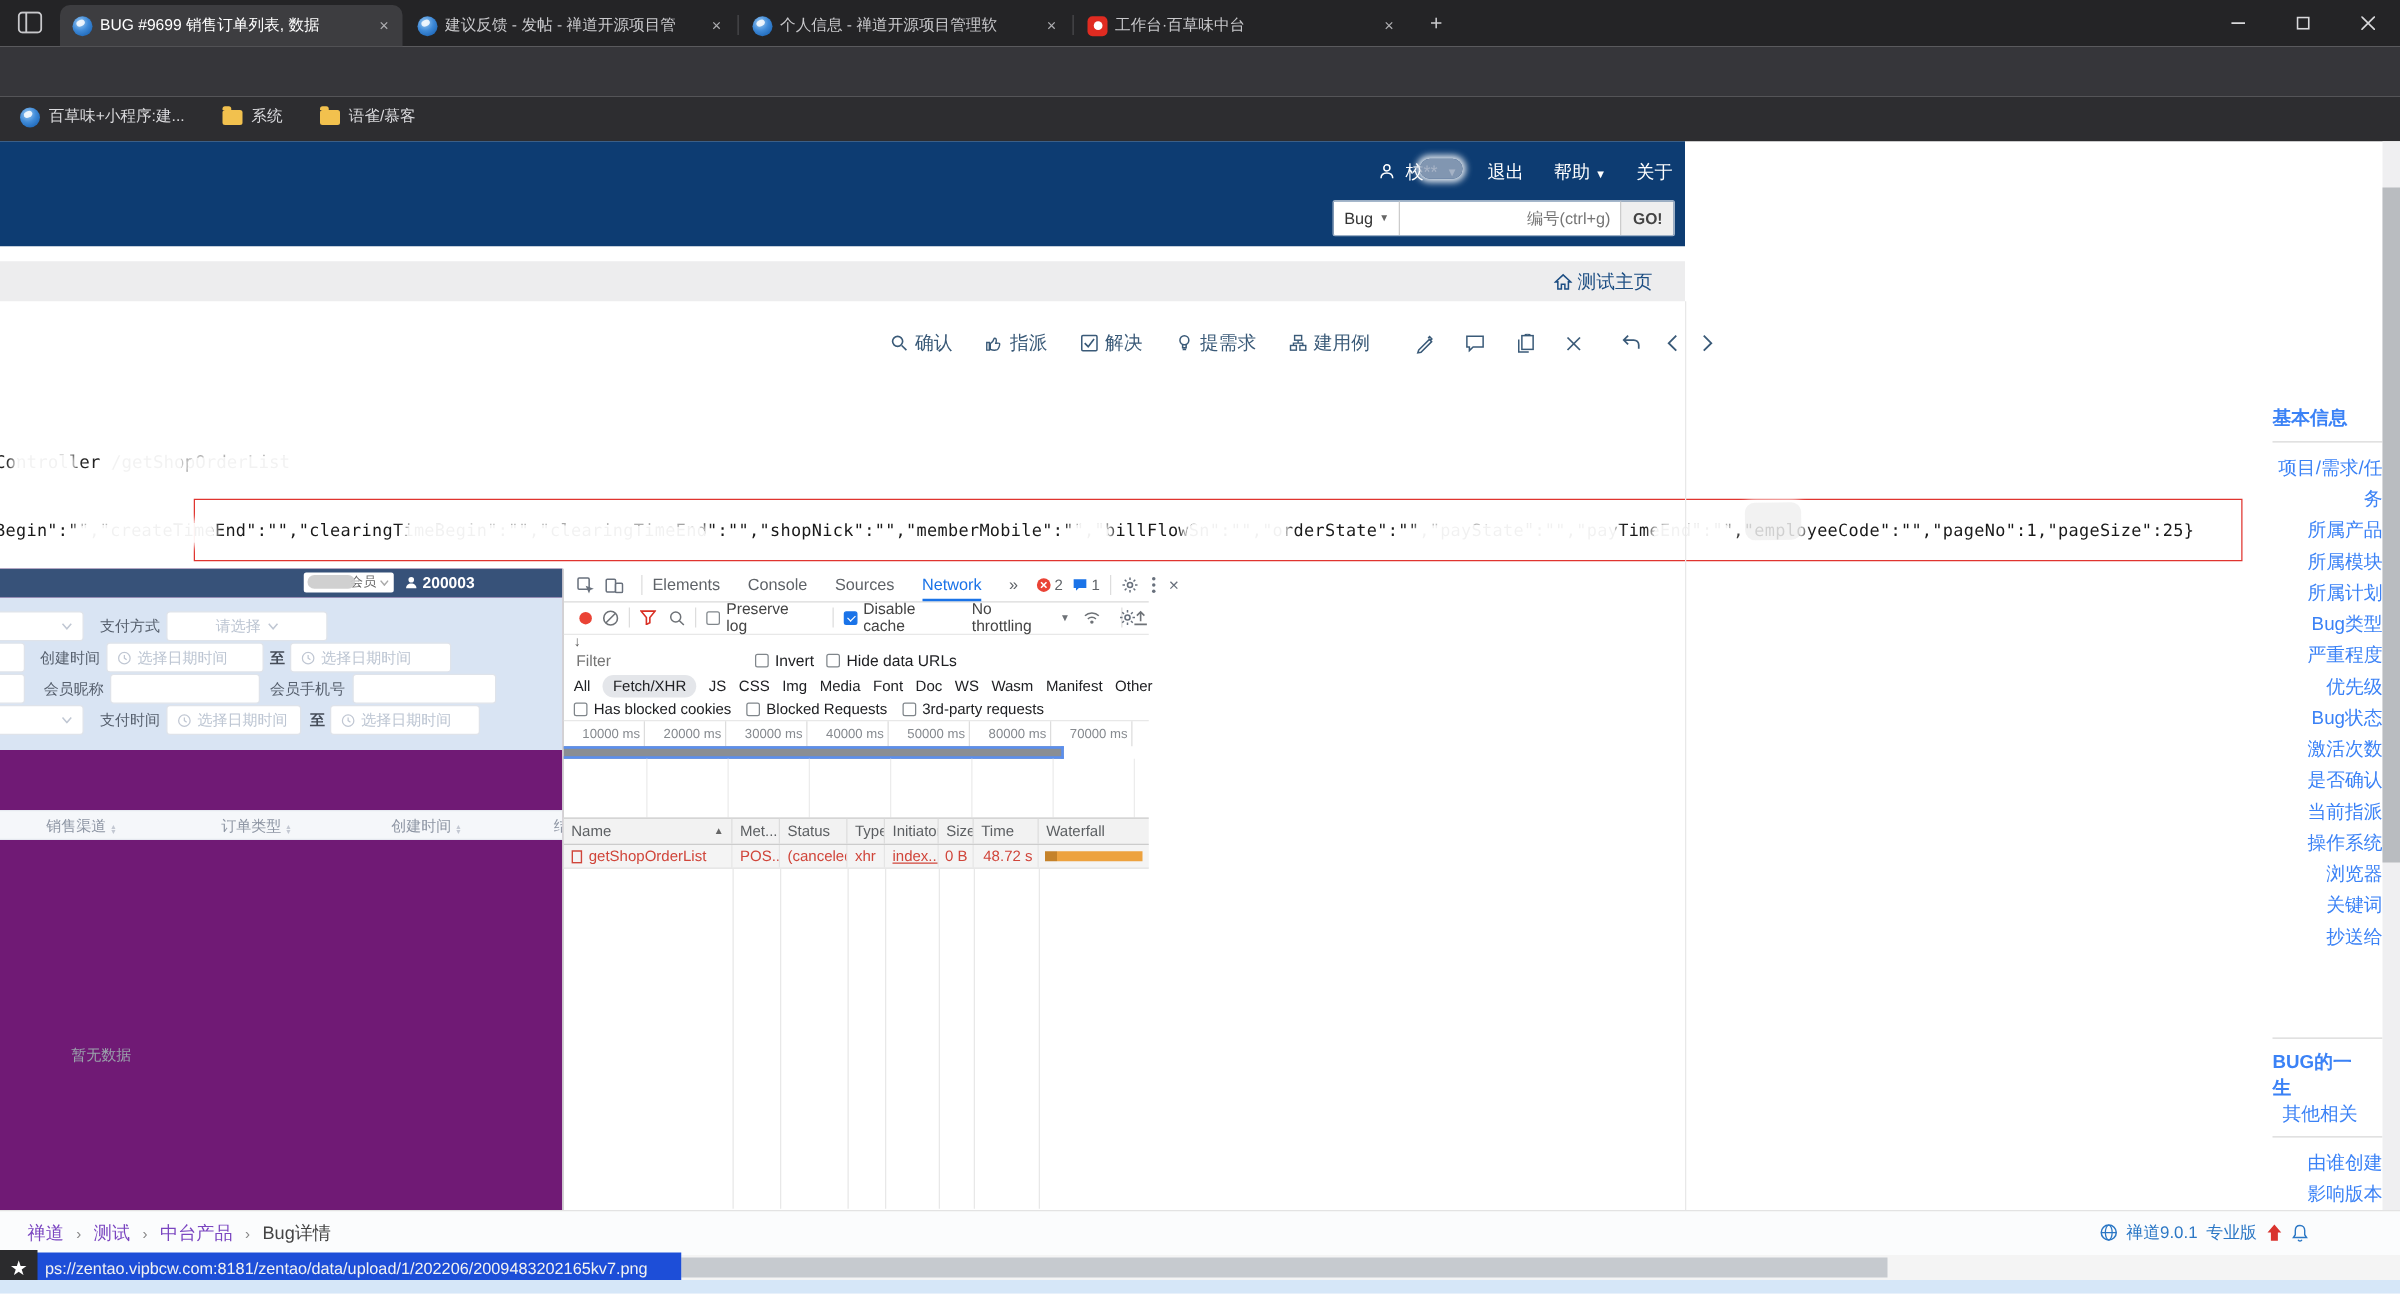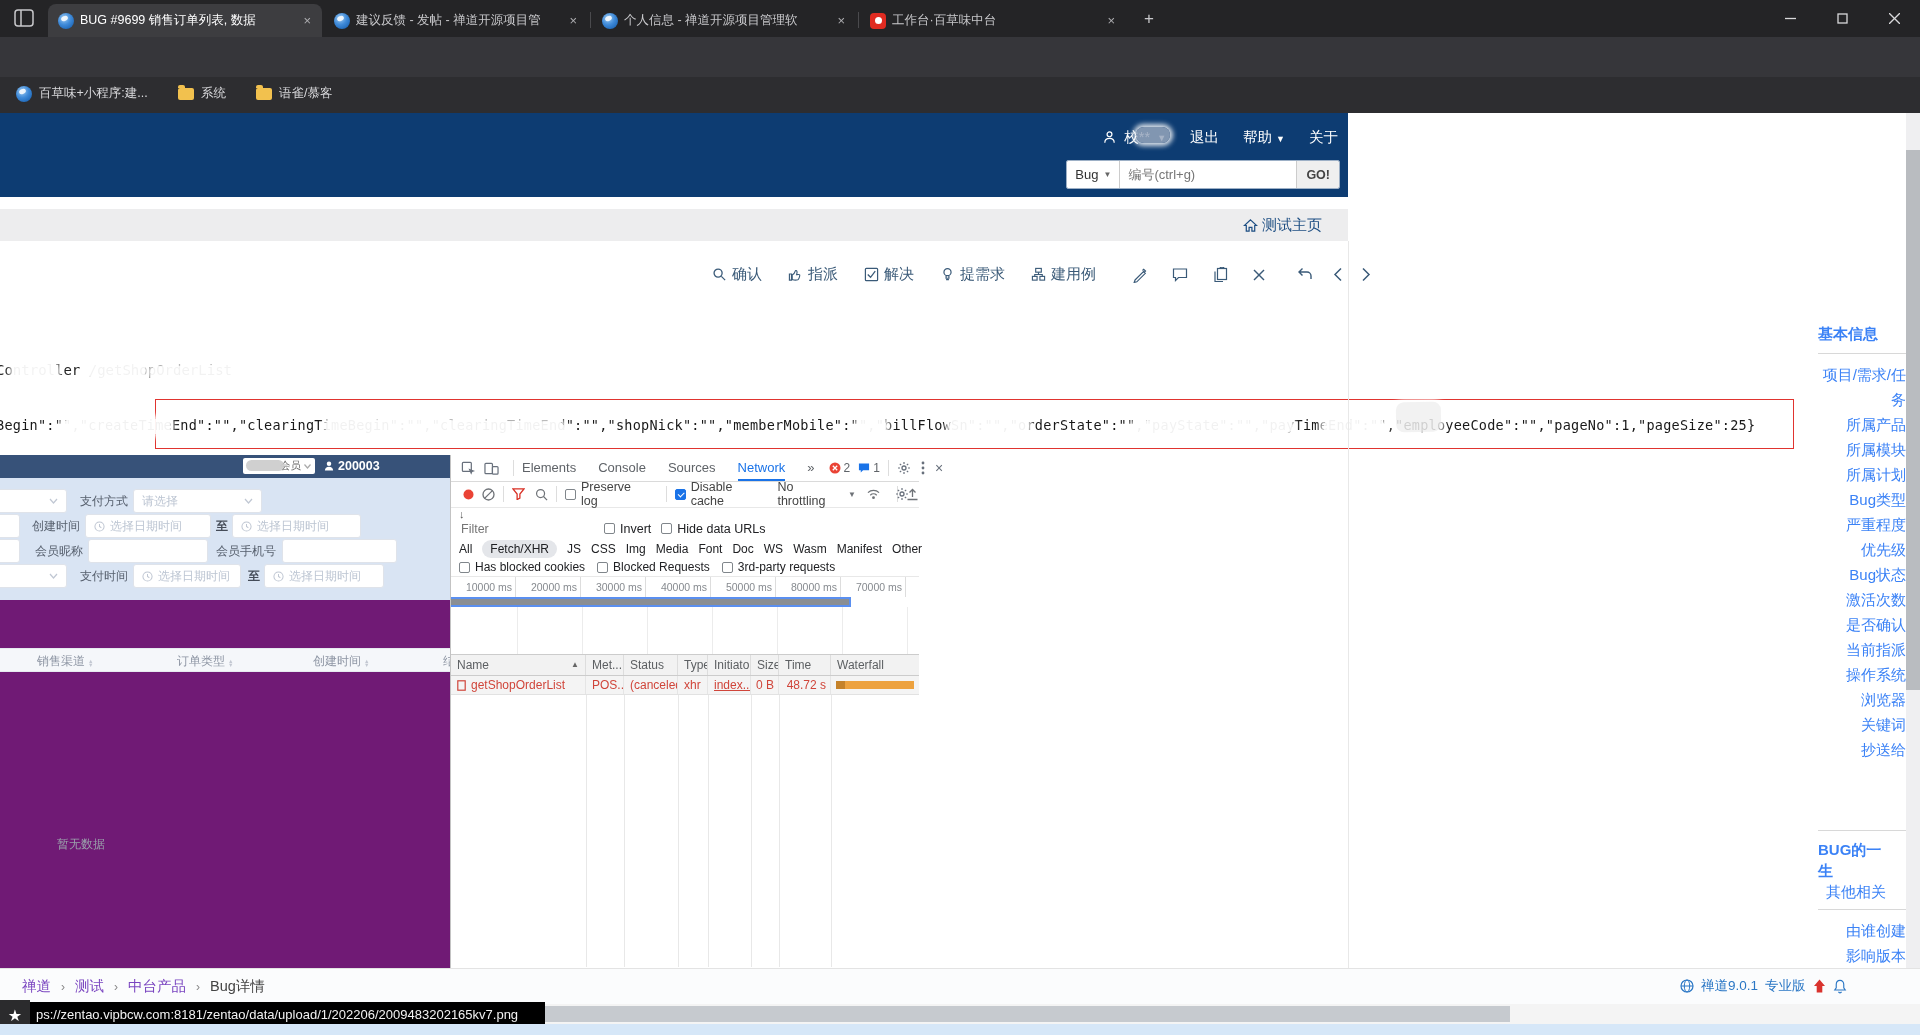--- a/index.html
+++ b/index.html
@@ -30,21 +30,21 @@
   .bmbar{left:0;top:77px;width:1920px;height:36px;background:#2d2d30;}
   .bm{position:absolute;top:8px;display:flex;align-items:center;gap:7px;color:#dadadd;font-size:12.5px;}
   .folder{width:16px;height:12px;background:#f2c14e;border-radius:2px;position:relative;}
   .folder::before{content:"";position:absolute;left:0;top:-3px;width:7px;height:3px;background:#f2c14e;border-radius:2px 2px 0 0;}
   
   .zthead{left:0;top:113px;width:1348px;height:84px;background:#0d3c72;color:#fff;}
   .ztuser{position:absolute;top:15px;right:10px;display:flex;align-items:center;gap:7px;font-size:14.5px;}
   .ztuser .gap{width:10px;}
   .sgrp{position:absolute;top:47px;right:8px;display:flex;height:27px;border-radius:2px;overflow:hidden;border:1px solid #9db0c6;}
   .sgrp .sel{background:#fff;color:#333;font-size:13px;display:flex;align-items:center;gap:5px;padding:0 8px;border-right:1px solid #ccc;}
-  .sgrp input{border:0;outline:0;width:160px;padding:0 8px;font-size:13px;color:#6d28d9;font-family:"Liberation Sans",sans-serif;}
+  .sgrp input{border:0;outline:0;width:160px;padding:0 8px;font-size:13px;color:#6d28d9;font-family:"Liberation Sans",sans-serif;text-align:right;}
   .sgrp .go{background:#efefef;border-left:1px solid #ccc;color:#444;font-weight:bold;font-size:12.5px;display:flex;align-items:center;padding:0 9px;}
   .ztsub{left:0;top:209px;width:1348px;height:32px;background:#ededee;display:flex;justify-content:flex-end;align-items:center;
          padding-right:26px;box-sizing:border-box;color:#1d4e83;font-size:15px;gap:4px;}
   .zttools{left:712px;top:265px;display:flex;align-items:center;color:#3a5a78;font-size:15px;}
   .ztools-item{display:flex;align-items:center;gap:5px;margin-right:26px;}
   .mono{font-family:"DejaVu Sans Mono",monospace;}
   .scrib{position:absolute;background:rgba(255,255,255,.94);border-radius:8px;box-shadow:0 0 5px 3px rgba(255,255,255,.85);transform:rotate(-1deg);}
   
   .shot{left:0;top:455px;width:918px;height:513px;}
   .app{position:absolute;left:0;top:0;width:450px;height:513px;background:#701a75;}
@@ -81,21 +81,21 @@
   .colline{position:absolute;width:1px;background:#e8e8e8;top:240px;height:272px;}
   
   .sb{left:1818px;top:325px;width:88px;color:#3b82f6;font-size:15px;}
   .sb .hd{font-weight:bold;padding-bottom:9px;border-bottom:1px solid #d8d8d8;}
   .sb-item{text-align:right;line-height:25px;}
   .crumbbar{left:0;top:968px;width:1920px;height:36px;background:#fbfcfd;border-top:1px solid #e3e3e3;box-sizing:border-box;}
   .crumbs{position:absolute;left:22px;top:8px;display:flex;gap:10px;font-size:14.5px;align-items:center;}
   .crumbs a{color:#7a45c0;text-decoration:none;}
   .crumbs .sp{color:#888;font-size:12px;}
   .verinfo{position:absolute;left:1680px;top:8px;display:flex;gap:7px;align-items:center;font-size:13.5px;color:#2b77c5;}
-  .tooltipbar{left:0;top:1002px;width:545px;height:26px;background:#000000;color:#f2f2f2;font-size:13px;line-height:26px;padding-left:36px;box-sizing:border-box;white-space:nowrap;overflow:hidden;}
+  .tooltipbar{left:0;top:1002px;width:545px;height:26px;background:#1d4ed8;color:#f2f2f2;font-size:13px;line-height:26px;padding-left:36px;box-sizing:border-box;white-space:nowrap;overflow:hidden;}
   .starbox{left:0;top:1000px;width:30px;height:30px;background:#2b2b2d;color:#fff;display:flex;align-items:center;justify-content:center;font-size:16px;}
 </style>
 </head>
 <body>
 
 <div class="abs tabbar">
   <div class="abs" style="left:14px;top:9px;">
     <svg width="20" height="18" viewBox="0 0 20 18">
         <rect x="1" y="1" width="18" height="16" rx="3" fill="none" stroke="#c8c8cb" stroke-width="1.5"></rect>
         <line x1="7" y1="1" x2="7" y2="17" stroke="#c8c8cb" stroke-width="1.5"></line>
@@ -373,21 +373,21 @@
       <span style="position:absolute;left:338px;top:4px;color:#fff;font-size:12.5px;font-weight:bold;">200003</span>
     </div>
     <div class="appfilters">
 
       <div class="fld" style="left:-30px;top:11px;width:97px;justify-content:flex-end;">
         <svg width="9" height="6" viewBox="0 0 9 6">
             <polyline points="1,1 4.5,5 8,1" fill="none" stroke="#c0c7d3" stroke-width="1.2"></polyline>
           </svg>
         </div>
       <span class="flbl" style="left:80px;top:11px;">支付方式</span>
-      <div class="fld" style="left:133px;top:11px;width:129px;justify-content:space-between;">
+      <div class="fld" style="left:133px;top:11px;width:129px;justify-content:center;">
         <span>请选择</span>
         <svg width="9" height="6" viewBox="0 0 9 6">
             <polyline points="1,1 4.5,5 8,1" fill="none" stroke="#c0c7d3" stroke-width="1.2"></polyline>
           </svg>
         </div>
 
       <div class="fld" style="left:-10px;top:36px;width:30px;"></div>
       <span class="flbl" style="left:32px;top:36px;">创建时间</span>
       <div class="fld" style="left:85px;top:36px;width:126px;">
         <svg width="11" height="11" viewBox="0 0 12 12">

